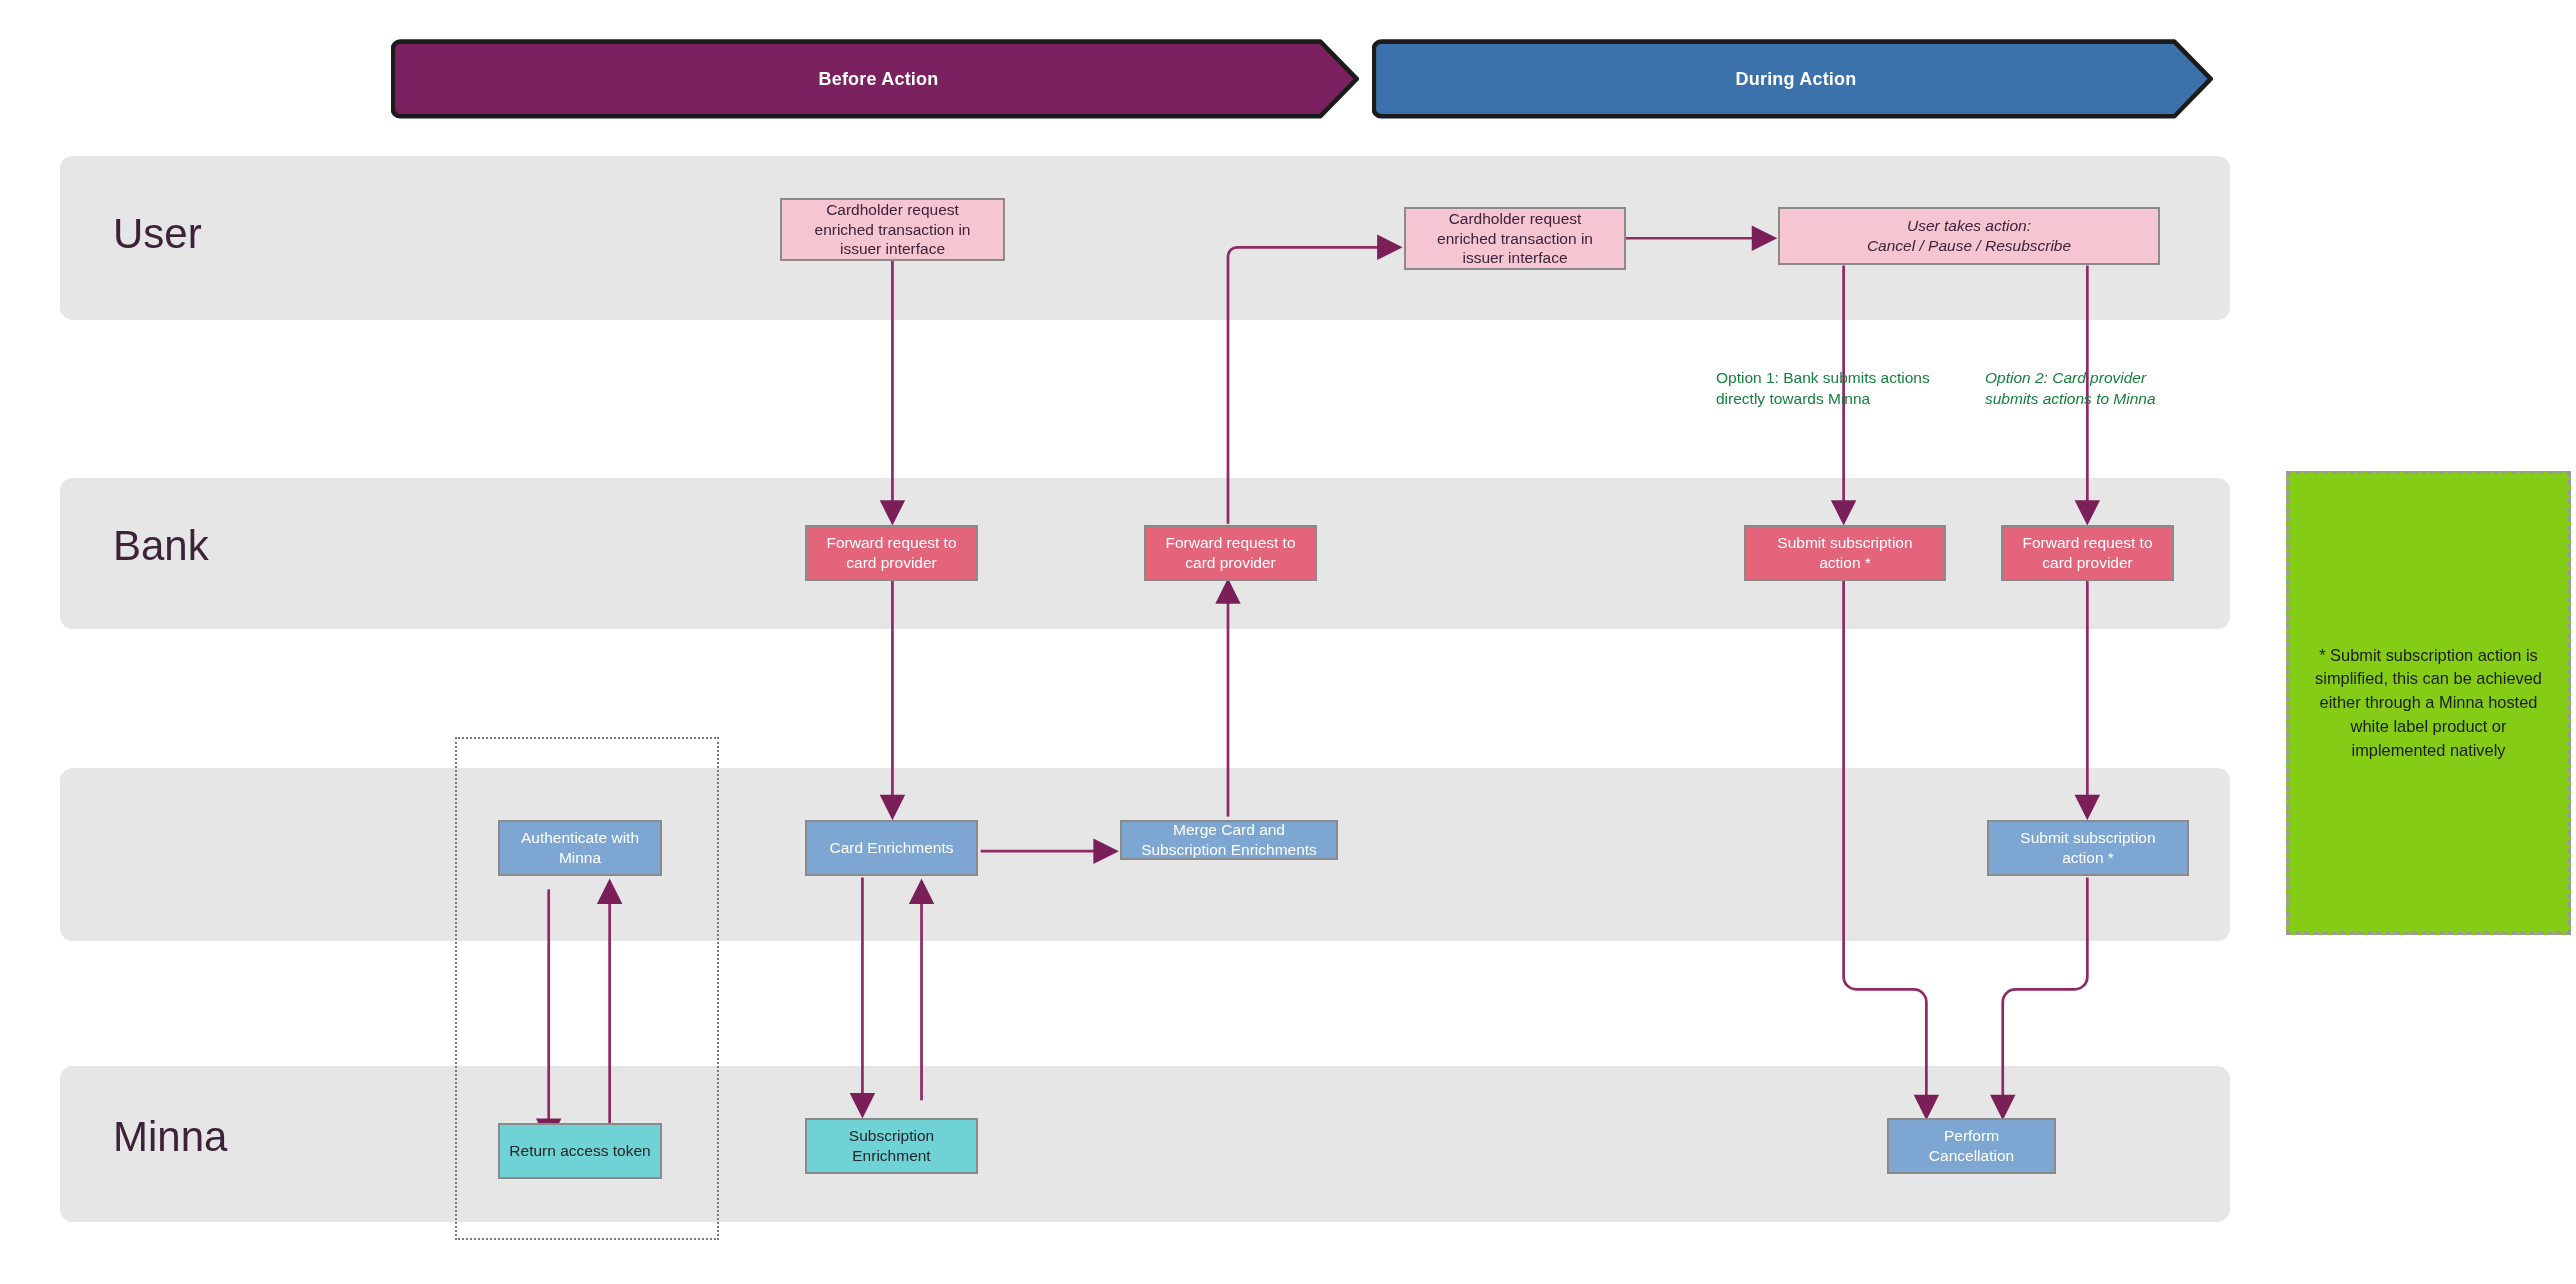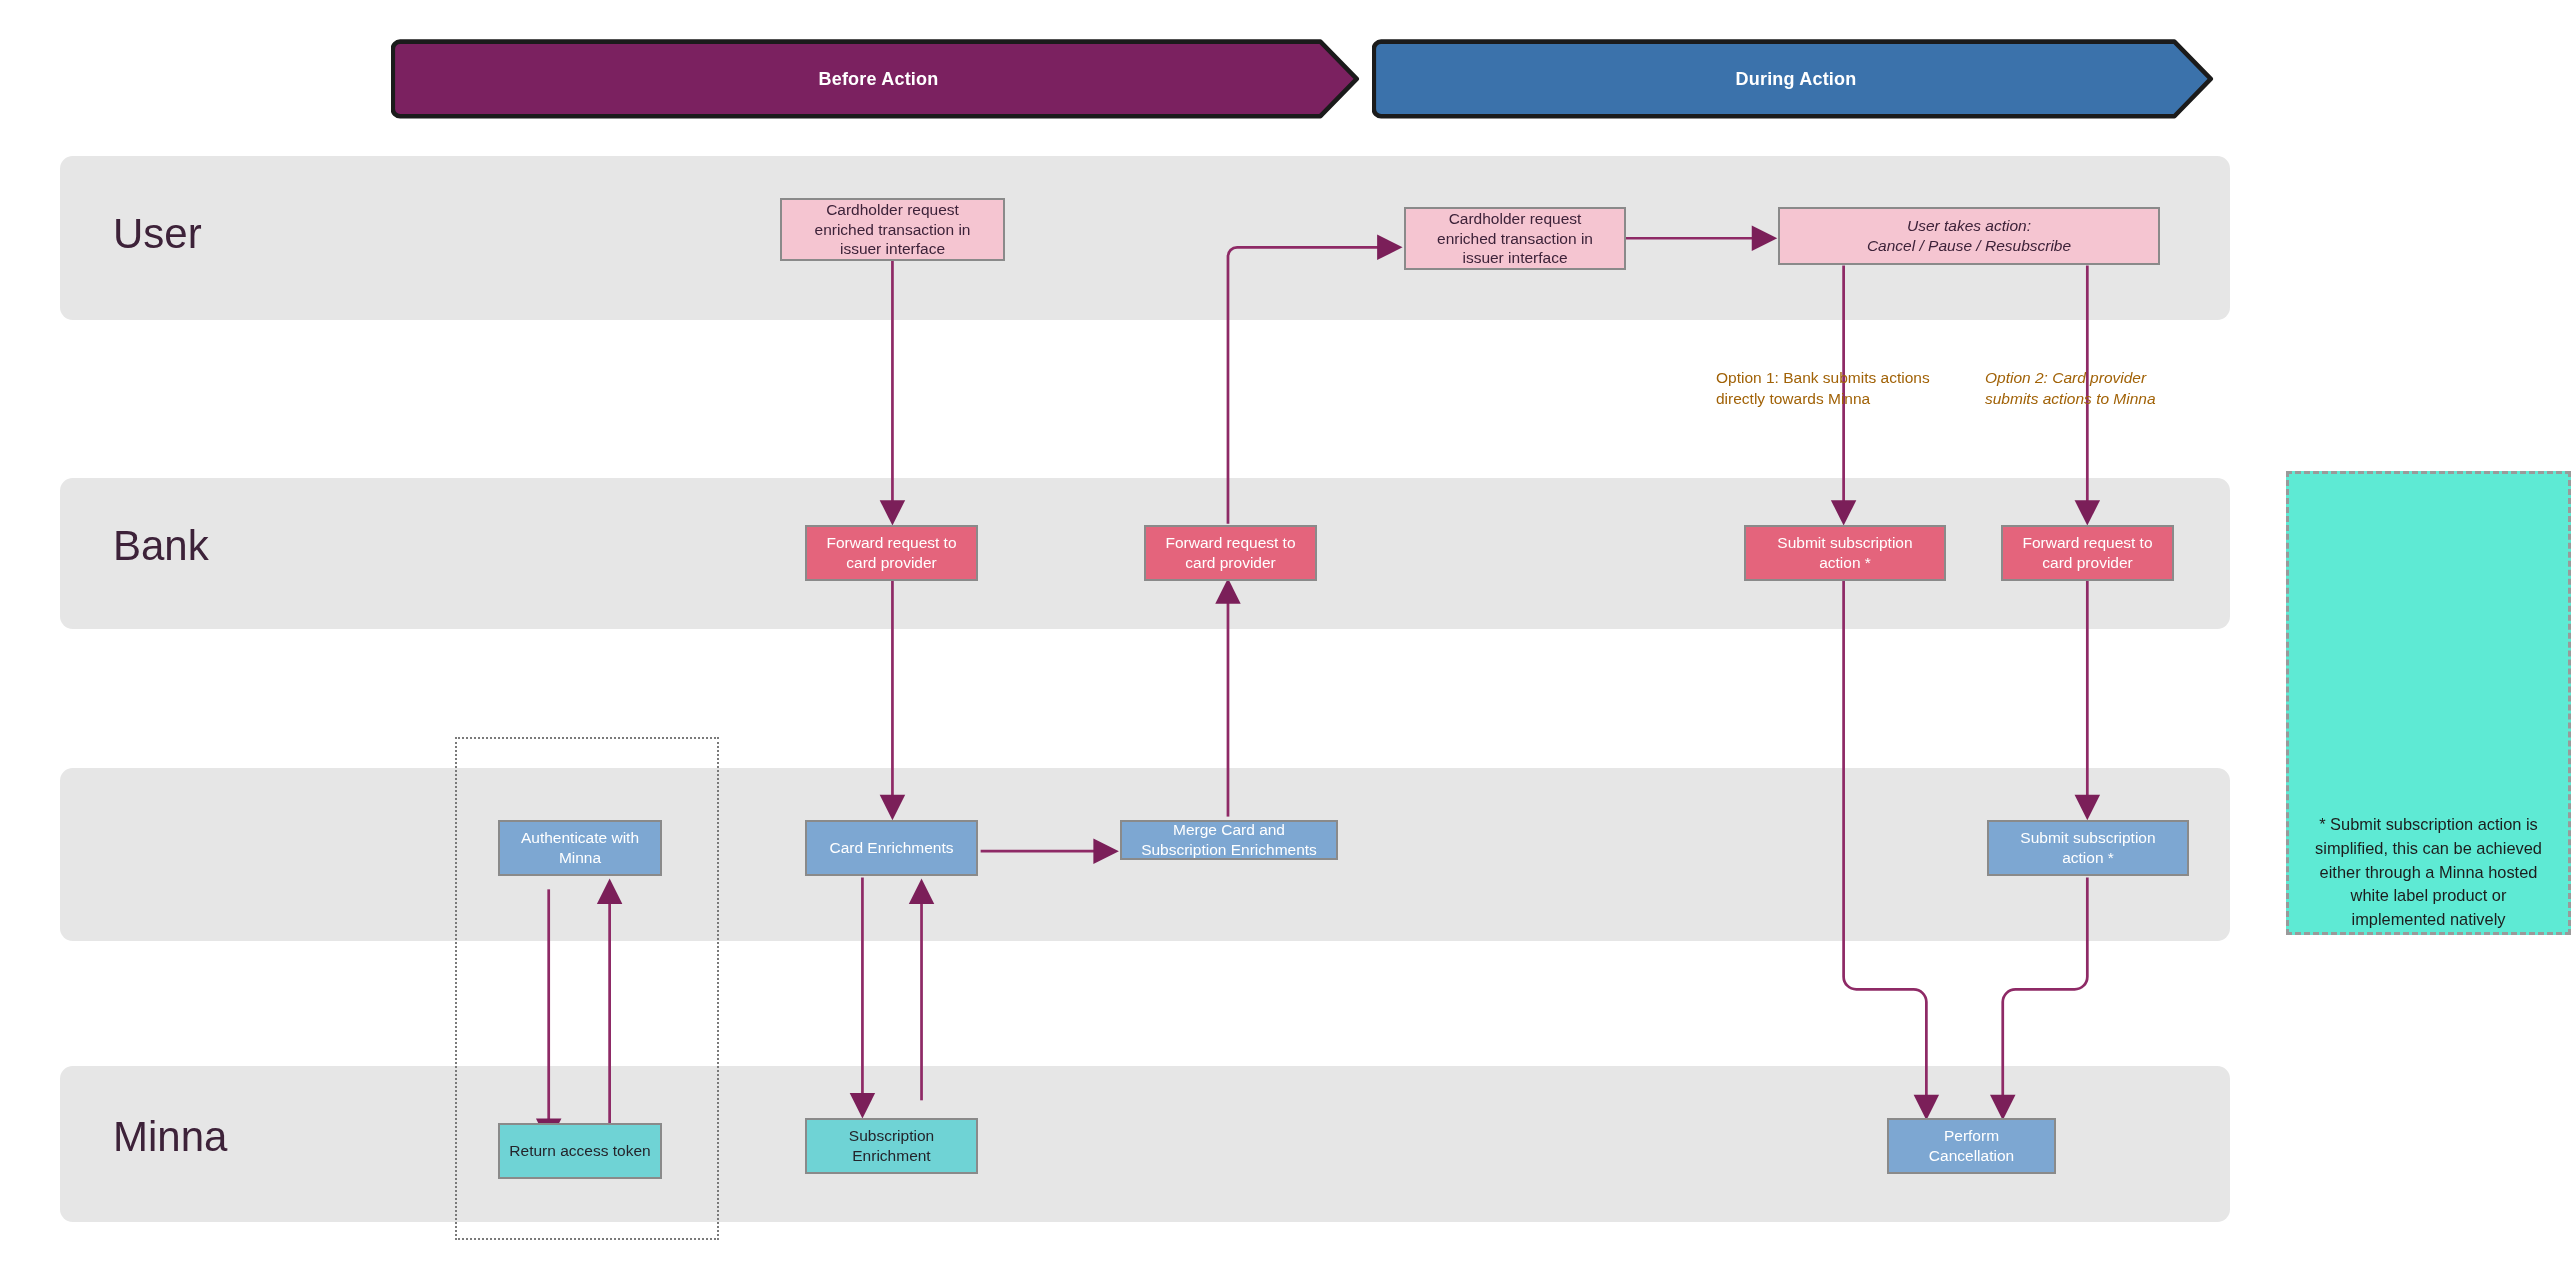--- a/index.html
+++ b/index.html
@@ -54,41 +54,41 @@
   }
   .n-user{background:#f5c5d1;color:#3d2239;}
   .n-bank{background:#e4647c;color:#ffffff;}
   .n-card{background:#7da7d2;color:#ffffff;}
   .n-minna{background:#6fd3d5;color:#24242b;}
   .n-minna-blue{background:#7da7d2;color:#ffffff;}
 
   
   .annot{
     position:absolute;
-    color:#a16207;
+    color:#15803d;
     font-size:15.5px;
     line-height:1.35;
     white-space:pre-line;
     z-index:5;
   }
 
   
   .group-box{
     position:absolute;
     border:2.7px dotted #7a7a7a;
     box-sizing:border-box;
     z-index:1;
   }
   
   .note-panel{
     position:absolute;
-    background:#5eead4;
+    background:#84cc16;
     border:3.6px dashed #9a9a9a;
     box-sizing:border-box;
-    display:flex;align-items:flex-end;justify-content:center;
+    display:flex;align-items:center;justify-content:center;
     z-index:2;
   }
   .note-text{
     color:#1d1d1d;
     font-size:16.4px;
     line-height:1.45;
     text-align:center;
     white-space:pre-line;
     padding:0 12.7px;
   }

